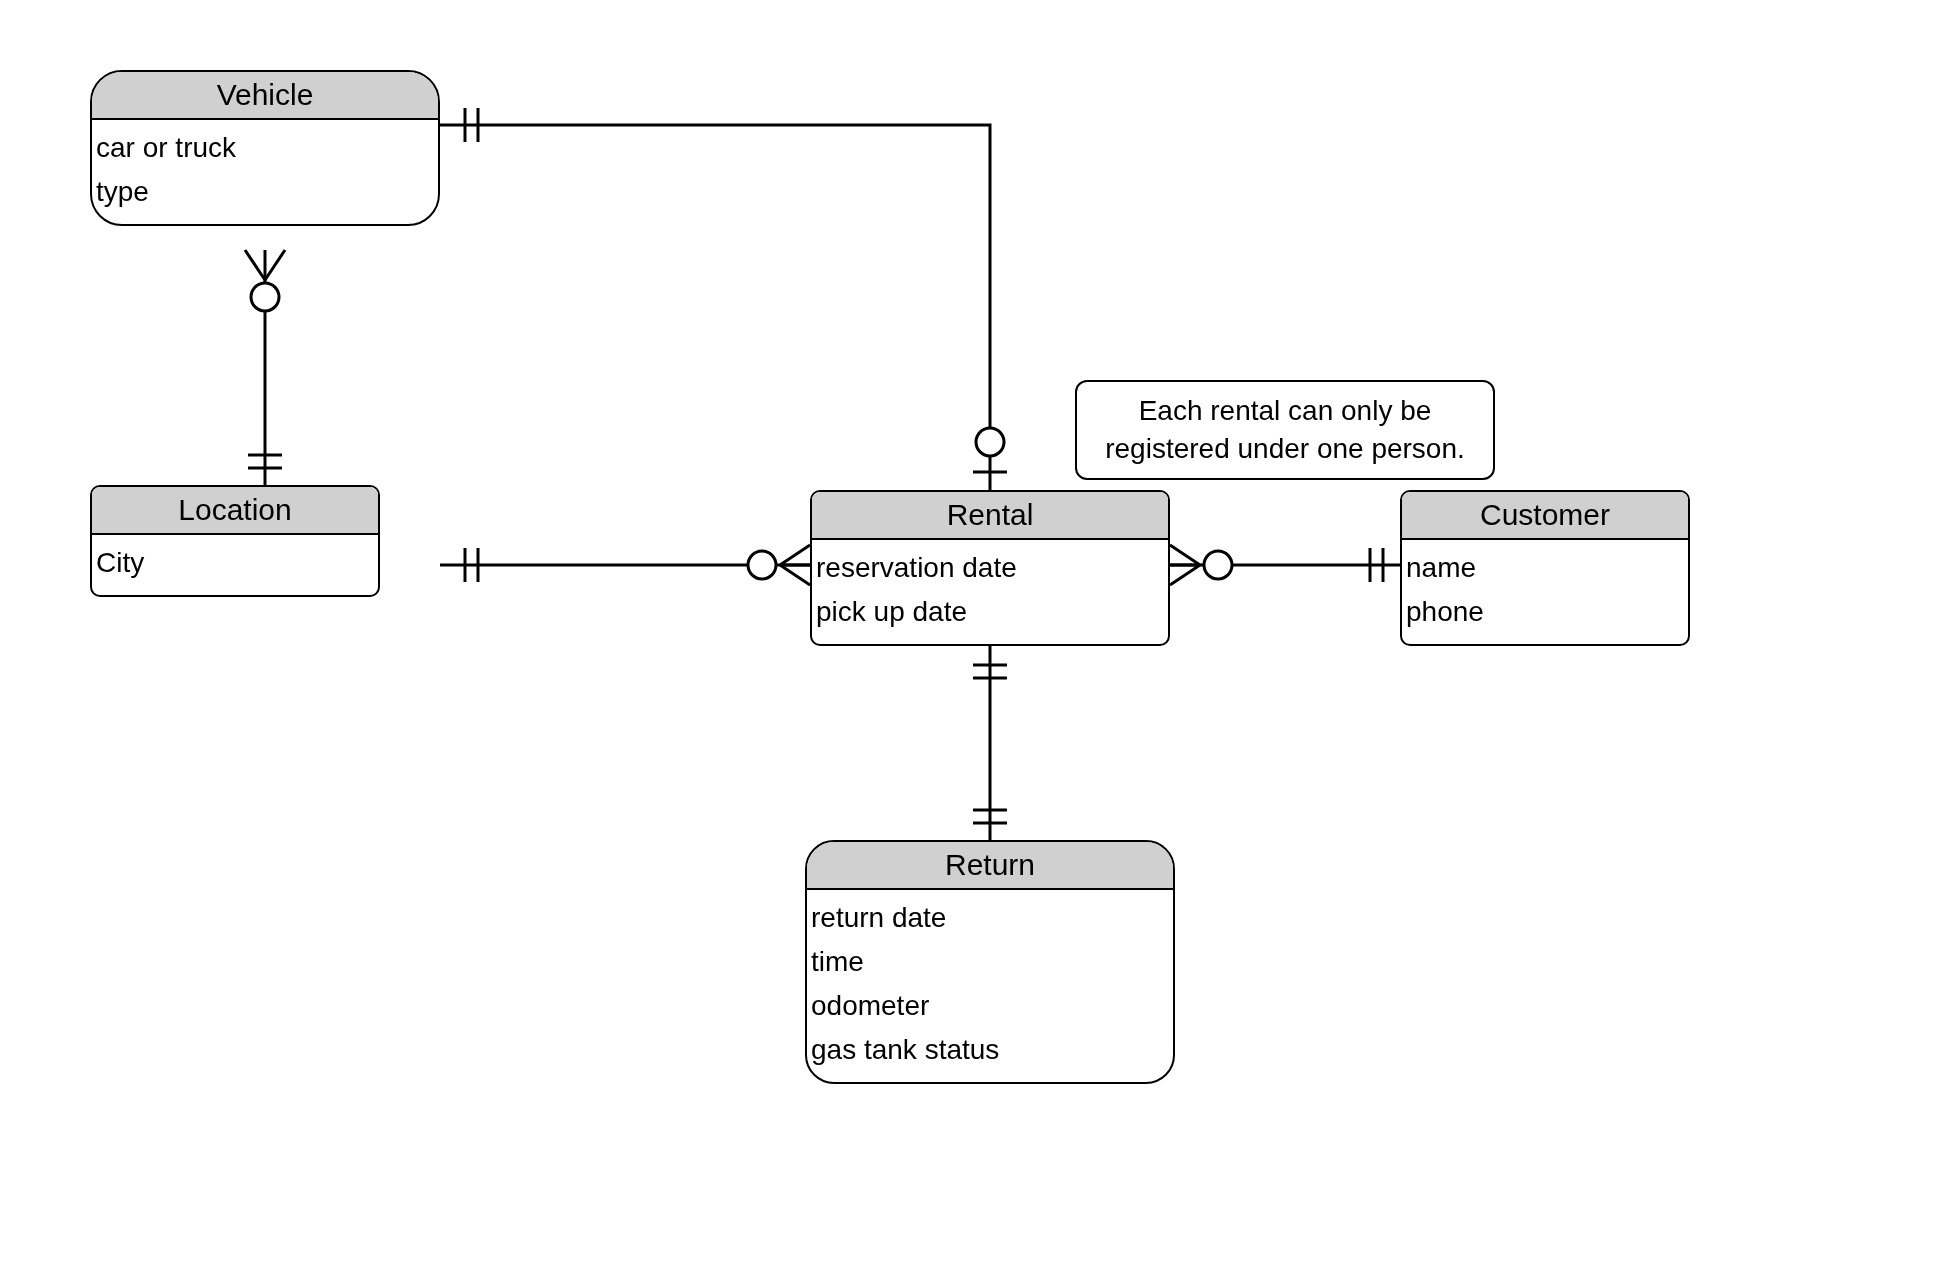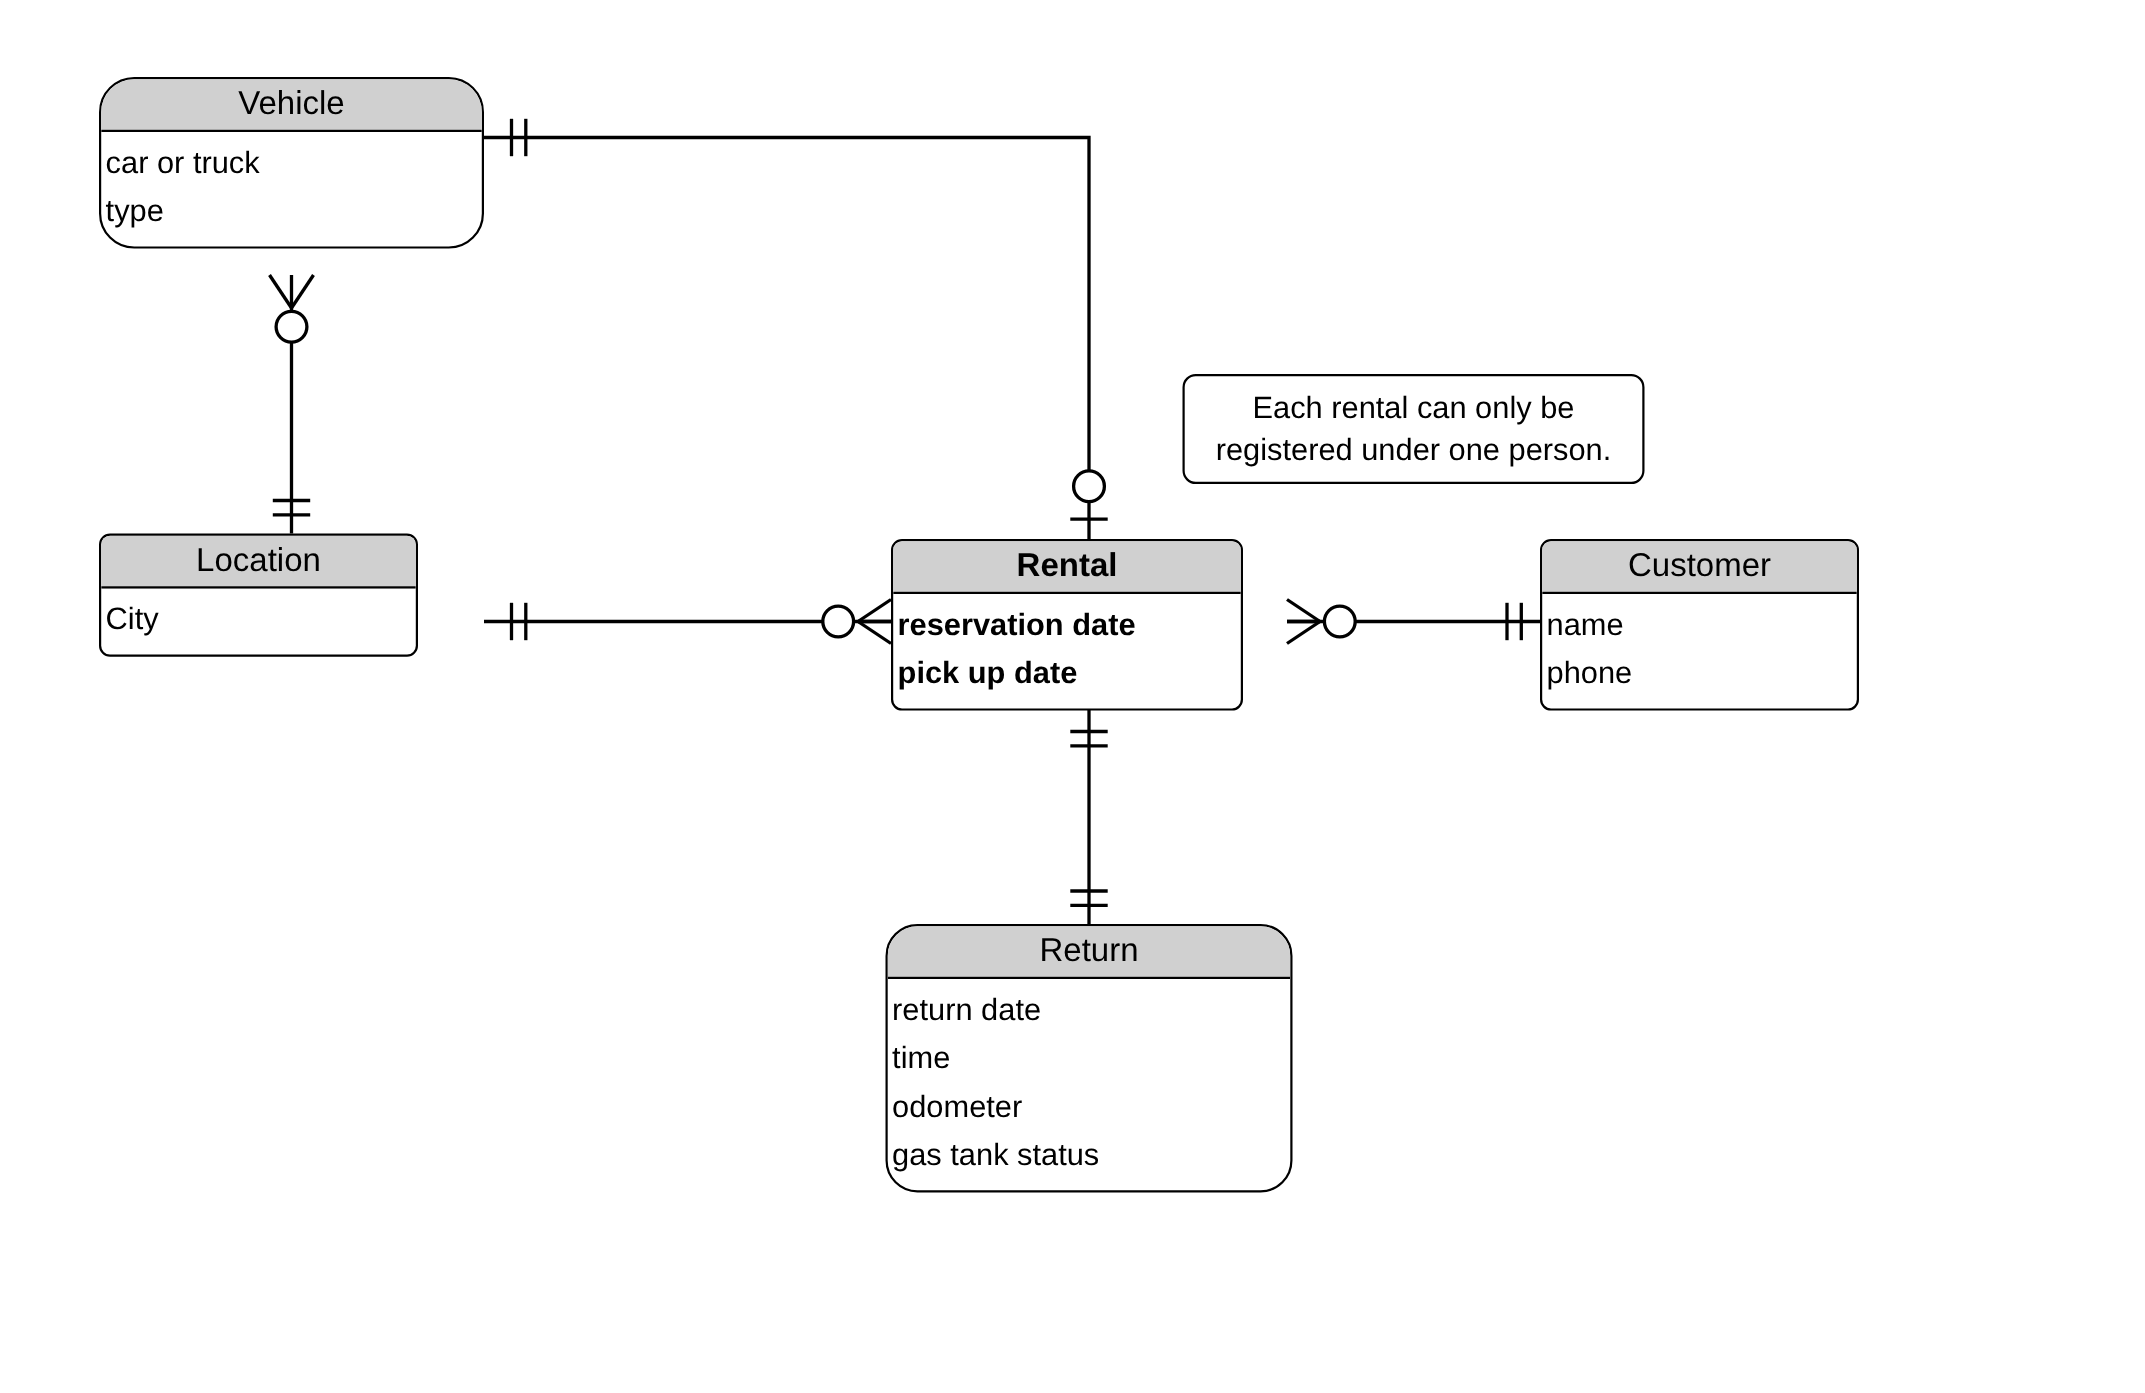--- a/index.html
+++ b/index.html
@@ -49,20 +49,21 @@
   .note {
     position: absolute;
     border: 2px solid #000;
     border-radius: 12px;
     background: #fff;
     text-align: center;
     padding: 10px 16px;
     font-size: 28px;
     line-height: 1.35;
     box-sizing: border-box;
+    margin-top: 40px;
   }
 </style>
 </head>
 <body>
 
 <div class="canvas">
 
   <svg class="lines">
     <g stroke="#000" stroke-width="3" fill="none">
 
@@ -122,21 +123,21 @@
     </div>
   </div>
 
   <div class="entity" style="left:90px; top:485px; width:290px;">
     <div class="title">Location</div>
     <div class="attrs">
       <div>City</div>
     </div>
   </div>
 
-  <div class="entity" style="left:810px; top:490px; width:320px;font-weight:bold;">
+  <div class="entity" style="left:810px; top:490px; width:360px;">
     <div class="title">Rental</div>
     <div class="attrs">
       <div>reservation date</div>
       <div>pick up date</div>
     </div>
   </div>
 
   <div class="entity" style="left:1400px; top:490px; width:290px;">
     <div class="title">Customer</div>
     <div class="attrs">

